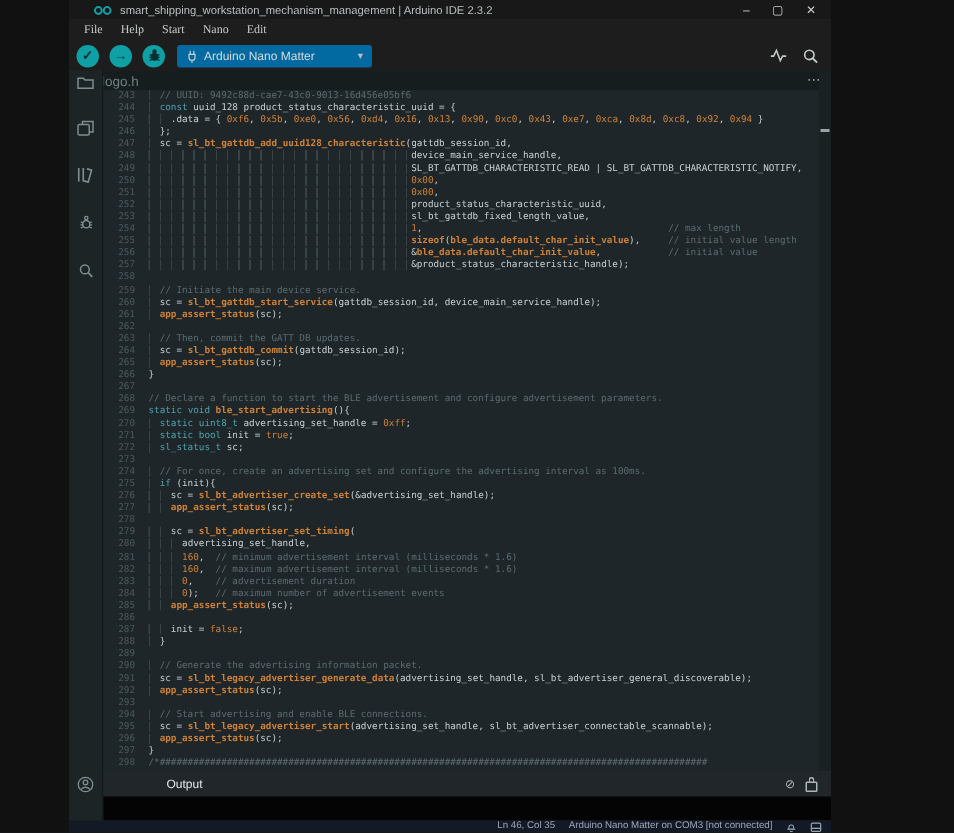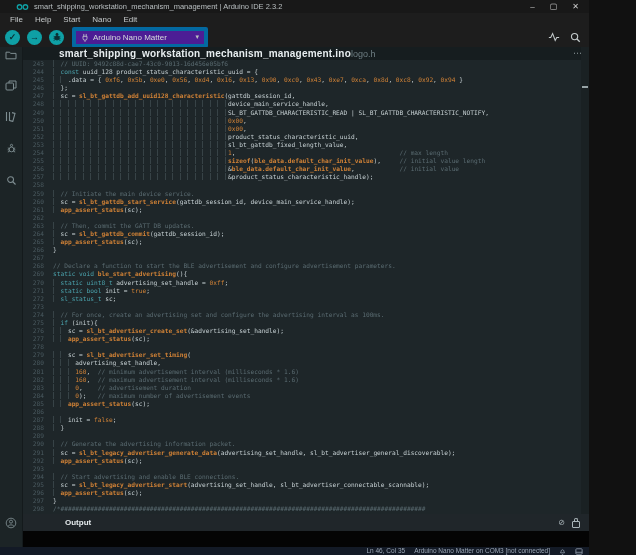--- a/index.html
+++ b/index.html
@@ -1,38 +1,38 @@
 <!DOCTYPE html>
 <html style="--accent-teal: #0fa0a5; --editor-bg: #1e2629; --keyword: #4ba4ae; --function: #cf8136; --comment: #5a6b71; --statusbar-bg: #131a26;"><head>
 <meta charset="utf-8">
 <style>
   html,body{margin:0;padding:0;background:#111;}
-  .win{position:relative;width:589px;height:555px;overflow:hidden;
-       font-family:"Liberation Sans",sans-serif;background:#1e2629;}
+  .win{position:relative;width:508px;height:555px;overflow:hidden;
+       font-family:"Liberation Sans",sans-serif;background:#1e2629;margin-left:46px;}
 
   
   .titlebar{position:absolute;top:0;left:0;right:0;height:13px;background:#181818;
             display:flex;align-items:center;padding:0 6px;gap:5px;}
   .titlebar .logo{display:flex;align-items:center;margin-left:10px;}
   .titlebar .title{font-size:7.5px;color:#b9bfc1;white-space:nowrap;}
   .wc{margin-left:auto;display:flex;align-items:center;gap:15px;color:#cfcfcf;font-size:8px;padding-right:4px;}
   .wc span{cursor:default;line-height:13px;}
 
   
   .menubar{position:absolute;top:13px;left:0;right:0;height:14px;background:#1d1d1d;
-           display:flex;align-items:center;padding-left:4px;}
+           display:flex;align-items:center;padding-left:4px;font-family:Liberation Serif, serif;}
   .menu-item{font-size:8px;color:#c6cacb;padding:0 6px;line-height:14px;}
 
   
   .toolbar{position:absolute;top:27px;left:0;right:0;height:20px;background:#1d1d1d;
            display:flex;align-items:center;padding-left:5px;gap:7px;}
   .tb-btn{width:15px;height:15px;border-radius:50%;background:var(--accent-teal,#0fa0a5);
           color:#0b2e33;display:flex;align-items:center;justify-content:center;
           font-size:9px;font-weight:bold;flex:0 0 auto;}
-  .board-select{height:13px;width:118px;margin-left:1px;background:#4c1d95;border:4px solid #0369a1;
+  .board-select{height:13px;width:118px;margin-left:1px;background:#0369a1;border:1px solid #0369a1;
                 border-radius:2px;display:flex;align-items:center;padding:0 5px;gap:4px;color:#d6dbdc;}
   .board-select .bs-label{font-size:8px;white-space:nowrap;overflow:hidden;}
   .board-select .bs-caret{margin-left:auto;font-size:7px;color:#b9c0c1;}
   .tb-right{margin-left:auto;display:flex;align-items:center;gap:10px;padding-right:8px;color:#c2c9ca;}
 
   
   .tabbar{position:absolute;top:47px;left:22px;right:0;height:13px;background:#161d1f;
           display:flex;align-items:center;}
   .tab-active{padding-left:37px;font-size:10px;font-weight:bold;letter-spacing:.2px;color:#e7edef;white-space:nowrap;}
   .tab-inactive{padding-left:0;font-size:9px;color:#6f7f84;white-space:nowrap;}
@@ -59,21 +59,21 @@
   .ct .cmt{color:var(--comment,#5a6b71);}
   .ct .guides{background:repeating-linear-gradient(to right,rgba(130,152,158,.25) 0 1px,transparent 1px 7.46px);}
 
   
   .scrollbar{position:absolute;right:0;top:47px;width:8px;height:467px;background:#1a2123;}
   .sb-mark{position:absolute;right:1px;top:39px;width:6px;height:2px;background:#98a4a7;}
 
   
   .outputbar{position:absolute;left:23px;right:0;top:514px;height:17px;background:#20262a;
              display:flex;align-items:center;padding-left:42px;}
-  .outputbar .ob-title{font-size:8px;font-weight:bold;color:#e3e9eb;}
+  .outputbar .ob-title{font-size:8px;font-weight:normal;color:#e3e9eb;}
   .ob-icons{margin-left:auto;display:flex;align-items:center;gap:7px;padding-right:9px;color:#aab6ba;}
   .ob-clear{font-size:8px;line-height:8px;}
   .lock{width:6px;height:5px;border:1px solid #aab6ba;border-radius:1px;position:relative;margin-top:3px;}
   .lock:before{content:"";position:absolute;left:1px;top:-4px;width:2px;height:3px;
                border:1px solid #aab6ba;border-bottom:none;border-radius:2px 2px 0 0;}
   .console{position:absolute;left:23px;right:0;top:531px;height:16px;background:#040404;}
 
   
   .statusbar{position:absolute;left:0;right:0;top:547px;height:8px;background:var(--statusbar-bg,#131a26);
              display:flex;align-items:center;justify-content:flex-end;gap:9px;padding-right:6px;}
@@ -148,21 +148,20 @@
       <span>
         <svg width="11" height="11" viewBox="0 0 12 12">
             <circle cx="5" cy="5" r="3.4" fill="none" stroke="#c2c9ca" stroke-width="1.2"></circle>
             <path stroke="#c2c9ca" stroke-width="1.4" d="M7.6 7.6L10.6 10.6"></path>
           </svg>
       </span>
     </span>
   </div>
 
   <div class="tabbar">
-    <span class="tab-active">smart_shipping_workstation_mechanism_management.ino</span>
     <span class="tab-inactive">logo.h</span>
     <span class="tab-more">⋯</span>
   </div>
 
   <div class="sidebar">
     <span class="sb-icon" style="top:1px">
       <svg width="12" height="10" viewBox="0 0 12 10">
           <path fill="none" stroke="currentColor" stroke-width="1" d="M1 2.2h3.6l1 1.2H11v5.4H1z"></path>
         </svg>
     </span>

